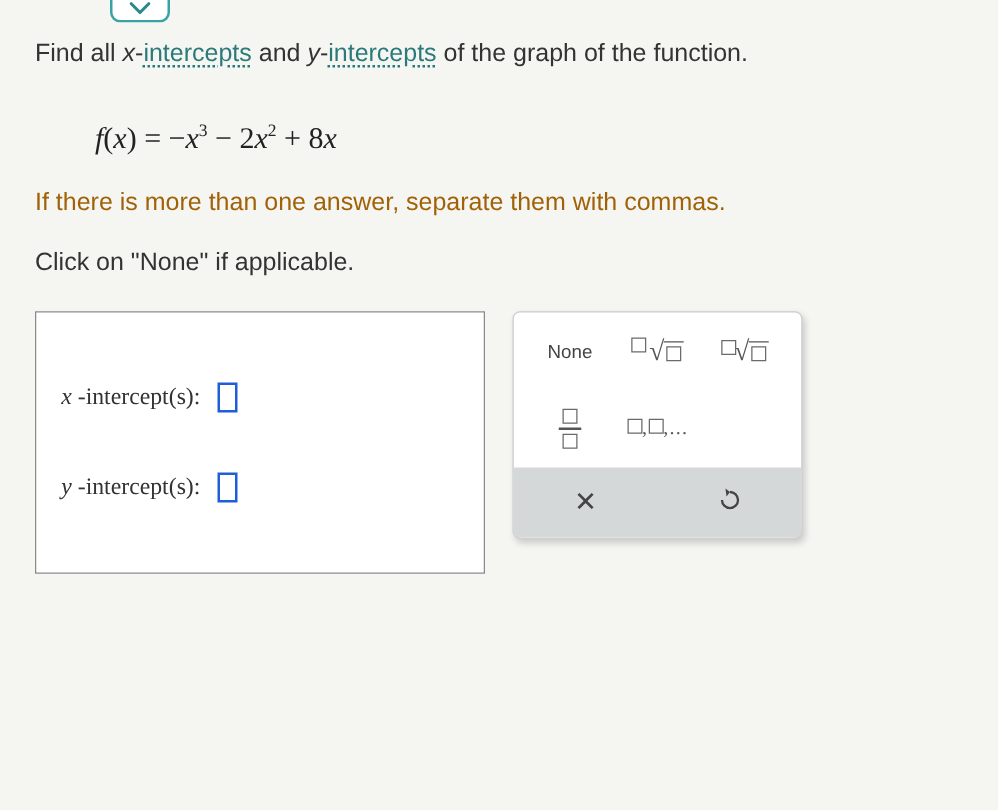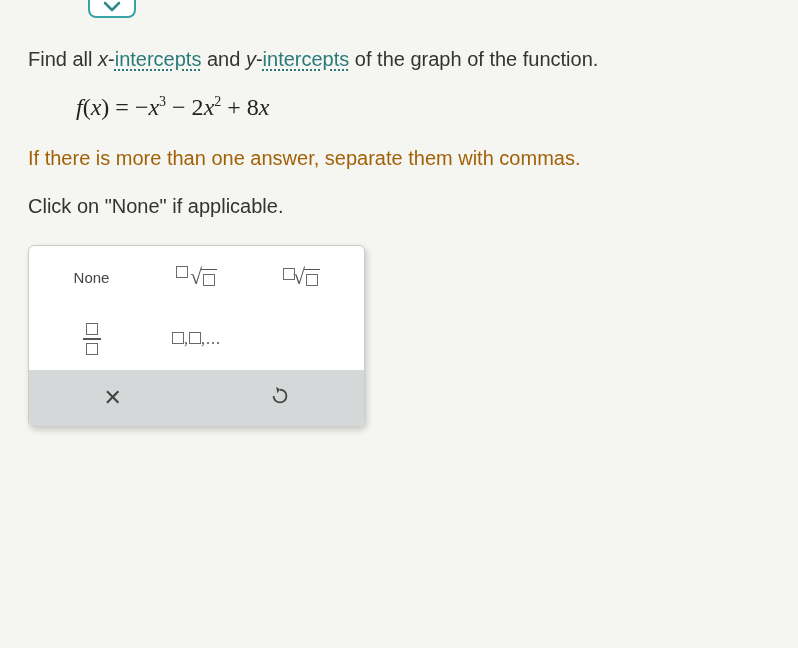--- a/index.html
+++ b/index.html
@@ -20,35 +20,35 @@
       height: 20px;
       background: #fff;
       border: 2px solid #38a3a5;
       border-top: none;
       border-radius: 0 0 8px 8px;
       display: flex;
       align-items: center;
       justify-content: center;
     }
     .question-text {
-      margin-top: 24px;
+      margin-top: 8px;
       font-size: 20px;
       line-height: 1.5;
       color: #333;
     }
     .link-word {
       color: #2a7a7a;
       text-decoration: underline dotted;
       text-underline-offset: 3px;
     }
     .equation {
       font-family: "Times New Roman", serif;
       font-size: 24px;
       font-style: italic;
-      margin: 20px 0 22px 48px;
+      margin: 40px 0 22px 48px;
       color: #222;
     }
     .secondary-text {
       font-size: 20px;
       line-height: 1.5;
       color: #a16207;
       margin-top: 6px;
     }
     .tertiary-text {
       font-size: 20px;
@@ -84,21 +84,21 @@
     }
     .answer-label .var { font-style: italic; }
     .input-slot {
       width: 16px;
       height: 24px;
       border: 2px solid #1e5ed6;
       background: #fff;
       display: inline-block;
     }
     .keypad {
-      width: 337px;
+      width: 232px;
       background: #fff;
       border: 1px solid #ccc;
       border-radius: 6px;
       box-shadow: 2px 3px 6px rgba(0,0,0,0.18);
       overflow: hidden;
     }
     .keypad-row {
       display: flex;
       align-items: center;
       min-height: 62px;
@@ -189,20 +189,30 @@
 
 <div class="equation">
   <span>f</span><span style="font-style:normal">(</span><span>x</span><span style="font-style:normal">)</span><span style="font-style:normal"> = </span><span style="font-style:normal">−</span><span>x</span><sup style="font-style:normal;font-size:14px">3</sup><span style="font-style:normal"> − 2</span><span>x</span><sup style="font-style:normal;font-size:14px">2</sup><span style="font-style:normal"> + 8</span><span>x</span>
 </div>
 
 <p class="secondary-text">If there is more than one answer, separate them with commas.</p>
 <p class="tertiary-text">Click on "None" if applicable.</p>
 
 <div class="panels">
 
+  <div class="answer-box">
+    <div class="answer-row">
+      <span class="answer-label"><span class="var">x</span> <span>-intercept(s):</span></span>
+      <span class="input-slot"></span>
+    </div>
+    <div class="answer-row">
+      <span class="answer-label"><span class="var">y</span> <span>-intercept(s):</span></span>
+      <span class="input-slot"></span>
+    </div>
+  </div>
 
   <div class="keypad">
     <div class="keypad-row">
       <div class="keypad-cell">
         <span class="none-text">None</span>
       </div>
       <div class="keypad-cell">
         <span class="sqrt-sym">
           <span class="mini-box" style="position:relative;top:-12px;margin-right:2px"></span>
           <span style="font-size:22px;color:#555">√</span>

